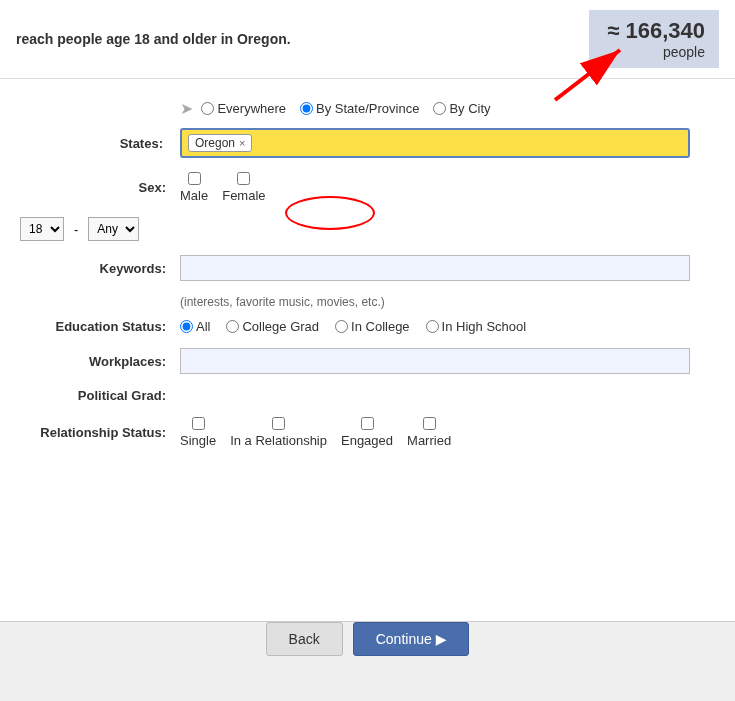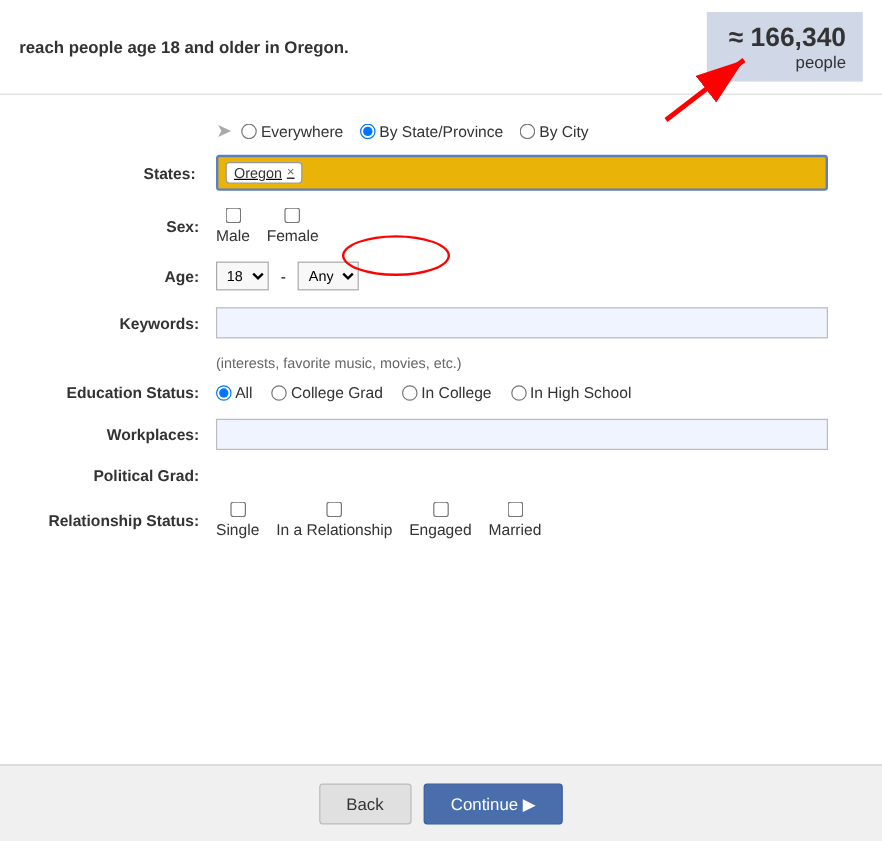--- a/index.html
+++ b/index.html
@@ -111,23 +111,22 @@
       font-size: 13px;
       color: #333;
     }
     .states-input-box {
       border: 2px solid #5b7fbf;
       padding: 4px 6px;
       width: 510px;
       display: flex;
       align-items: center;
       min-height: 28px;
-      background: #eab308;
+      background: #fde047;
       border-radius: 3px;
-      text-decoration: underline;
     }
     
     .state-tag {
       background: #fff;
       border: 1px solid #999;
       border-radius: 3px;
       padding: 1px 6px;
       font-size: 12px;
       display: flex;
       align-items: center;
@@ -180,25 +179,25 @@
       color: #aaa;
       font-size: 16px;
       margin-right: 4px;
     }
     
     .footer-area {
       position: absolute;
       bottom: 0;
       left: 0;
       right: 0;
-      height: 64px;
+      height: 80px;
       background: #f0f0f0;
       border-top: 1px solid #ccc;
       display: flex;
-      align-items: center;
+      align-items: flex-start;
       justify-content: center;
       gap: 10px;
     }
     .btn-back {
       background: #e0e0e0;
       border: 1px solid #bbb;
       color: #333;
       padding: 8px 22px;
       font-size: 14px;
       cursor: pointer;
@@ -284,21 +283,20 @@
           <span>Male</span>
         </label>
         <label class="checkbox-item">
           <input type="checkbox" style="">
           <span>Female</span>
         </label>
       </div>
     </div>
 
     <div class="form-row">
-      <div class="form-label">Age:</div>
       <div class="form-content">
         <select>
           <option>18</option><option>19</option><option>20</option><option>21</option><option>25</option><option>30</option>
         </select>
         <span style="margin:0 4px;">-</span>
         <select>
           <option>Any</option><option>20</option><option>25</option><option>30</option><option>35</option><option>40</option><option>65</option>
         </select>
       </div>
     </div>

